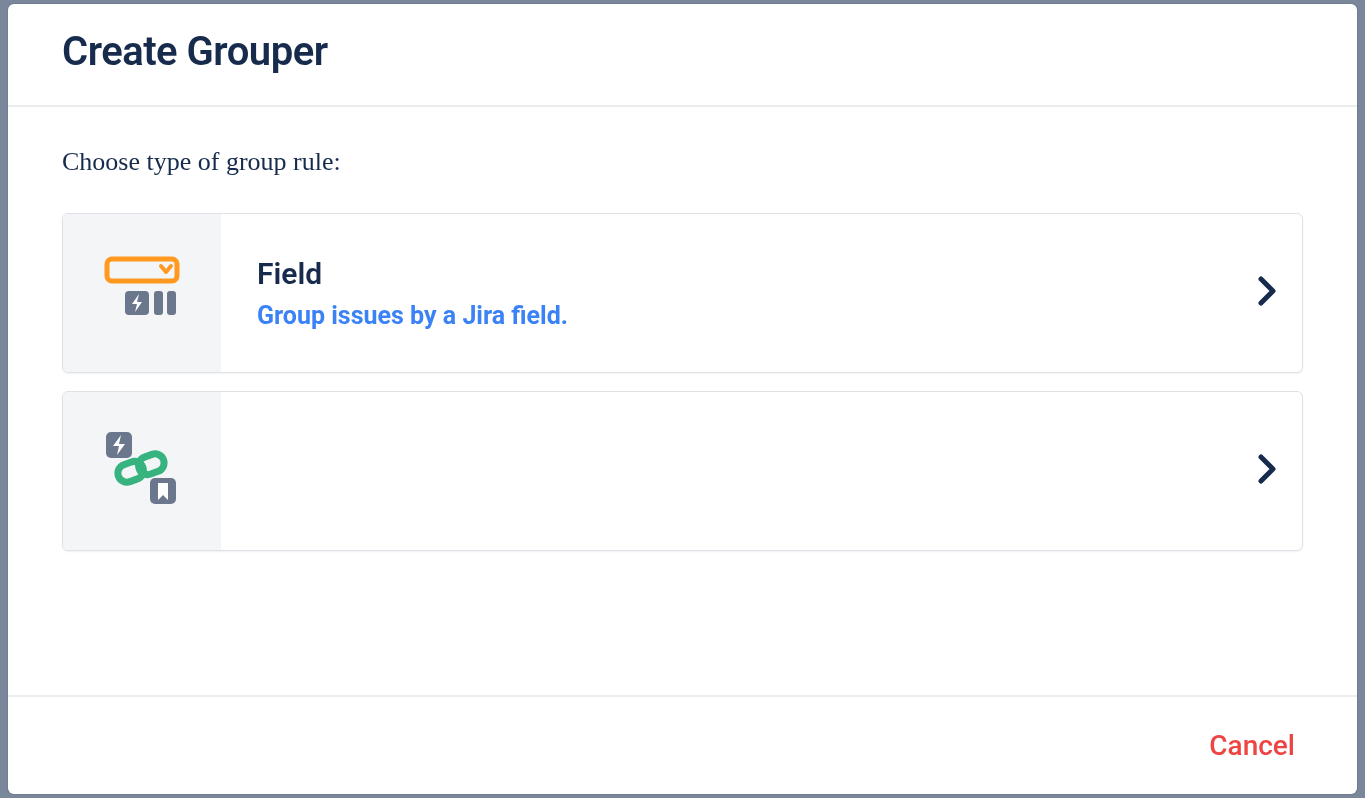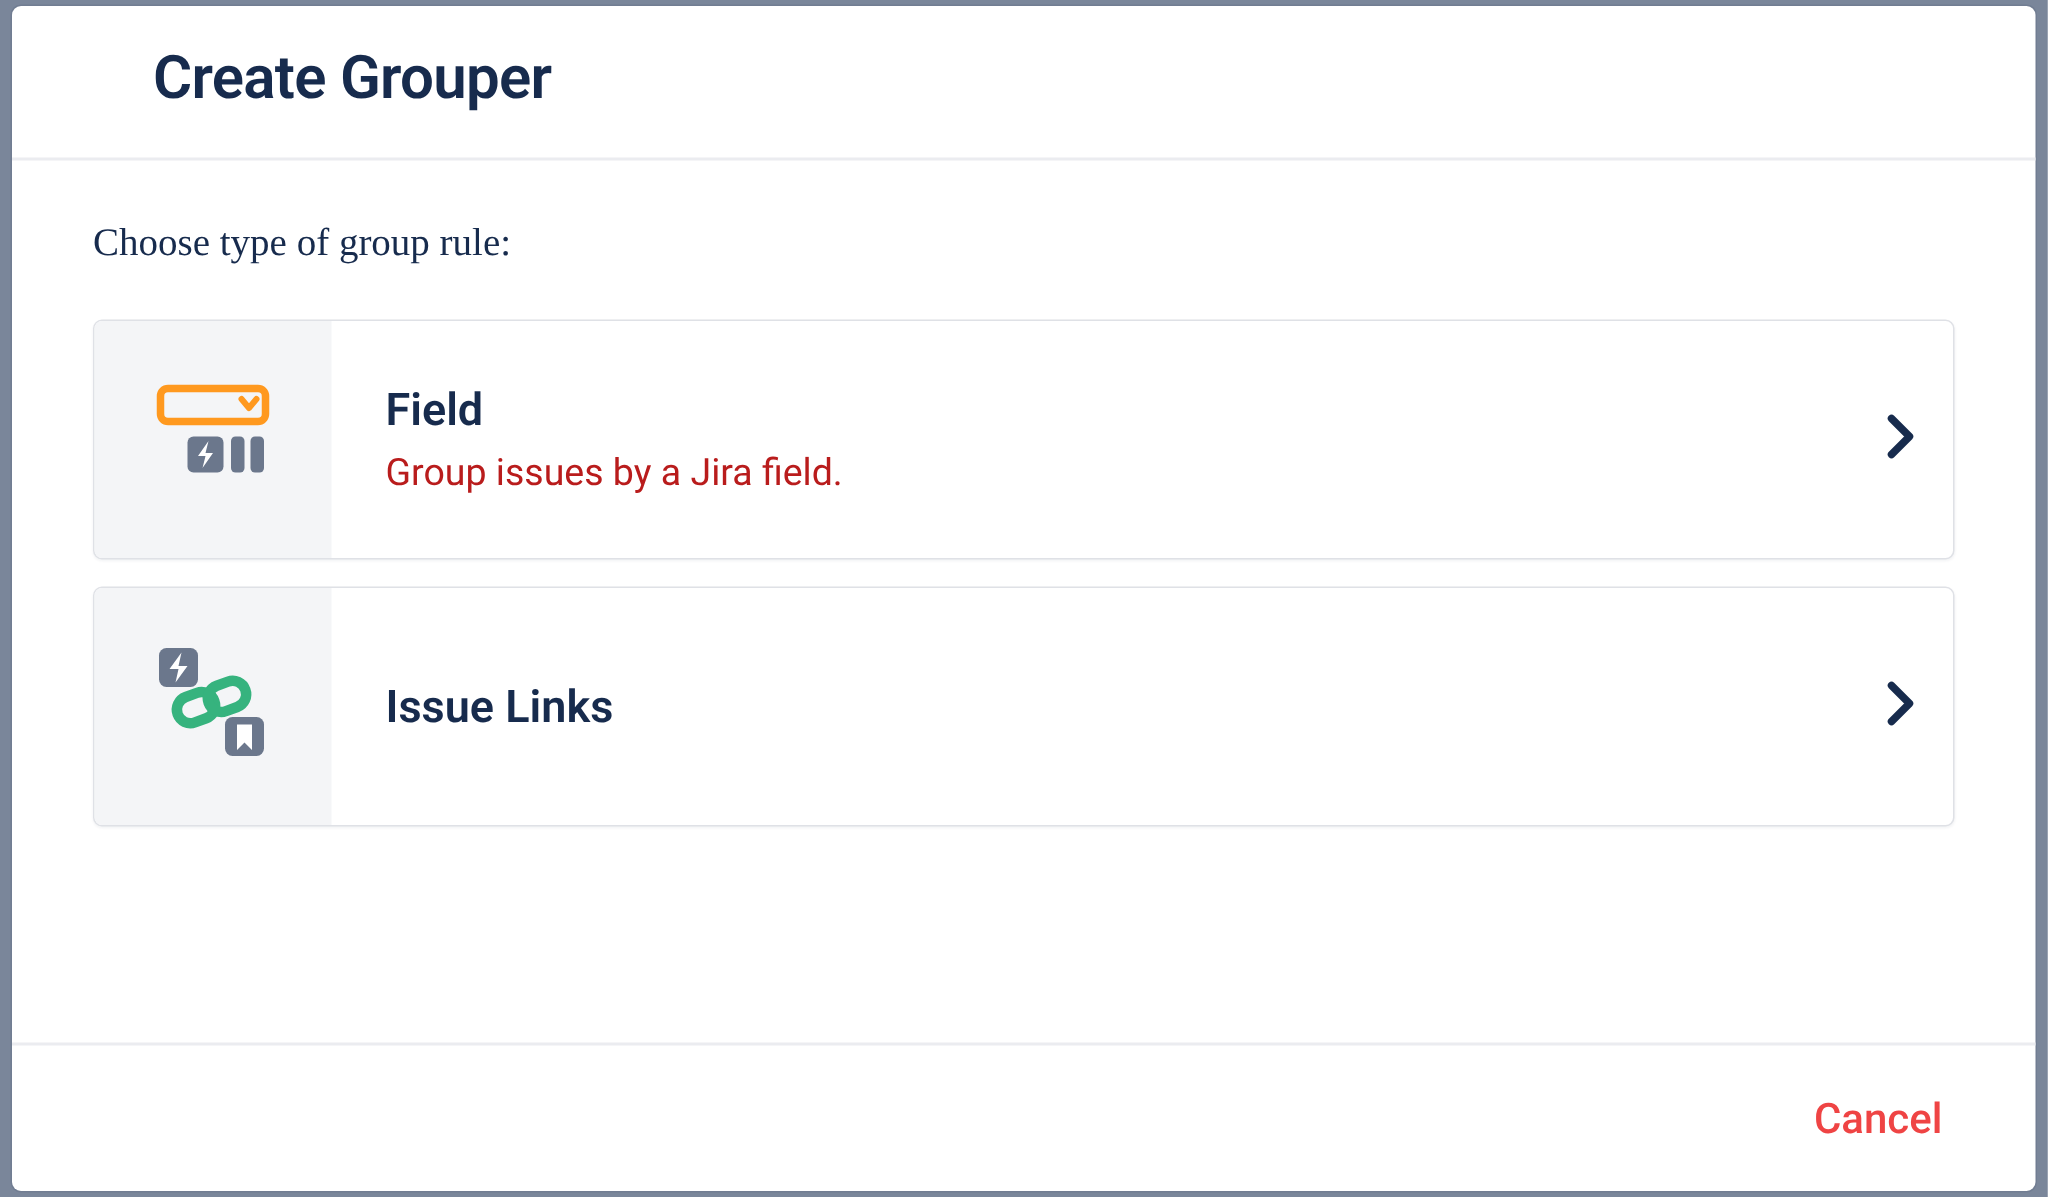--- a/index.html
+++ b/index.html
@@ -21,21 +21,20 @@
   }
   .modal-header {
     padding: 24px 54px 30px 54px;
     border-bottom: 2px solid #ebecf0;
   }
   .modal-title {
     font-size: 40px;
     font-weight: 600;
     color: #172b4d;
     letter-spacing: -0.5px;
-    margin-left: 40px;
   }
   .modal-body {
     flex: 1;
     padding: 40px 54px 32px 54px;
   }
   .prompt {
     font-size: 26px;
     color: #172b4d;
     margin-bottom: 36px;
     font-weight: 400;
@@ -73,22 +72,22 @@
     padding: 0 36px;
     gap: 10px;
   }
   .option-title {
     font-size: 30px;
     font-weight: 600;
     color: #172b4d;
   }
   .option-desc {
     font-size: 25px;
-    color: #b91c1c;
-    font-weight: 400;
+    color: #3b82f6;
+    font-weight: 700;
   }
   .option-chevron {
     width: 70px;
     display: flex;
     align-items: center;
     justify-content: center;
     flex-shrink: 0;
     color: #172b4d;
   }
   .modal-footer {
@@ -164,21 +163,20 @@
               <path d="M62 57 L72 57 L72 74 L67 69 L62 74 Z" fill="#ffffff"></path>
 
               <g transform="translate(45,42) rotate(-20)">
                 <rect x="-24" y="-9" width="26" height="18" rx="9" fill="none" stroke="#36b37e" stroke-width="7"></rect>
                 <rect x="-2" y="-9" width="26" height="18" rx="9" fill="none" stroke="#36b37e" stroke-width="7"></rect>
               </g>
             </svg>
           </span>
         </div>
         <div class="option-text">
-          <div class="option-title">Issue Links</div>
         </div>
         <div class="option-chevron">
           <span>
             <svg width="20" height="32" viewBox="0 0 20 32">
                 <path d="M4 4 L16 16 L4 28" fill="none" stroke="#172b4d" stroke-width="5" stroke-linecap="round" stroke-linejoin="round"></path>
               </svg>
           </span>
         </div>
       </div>
 

